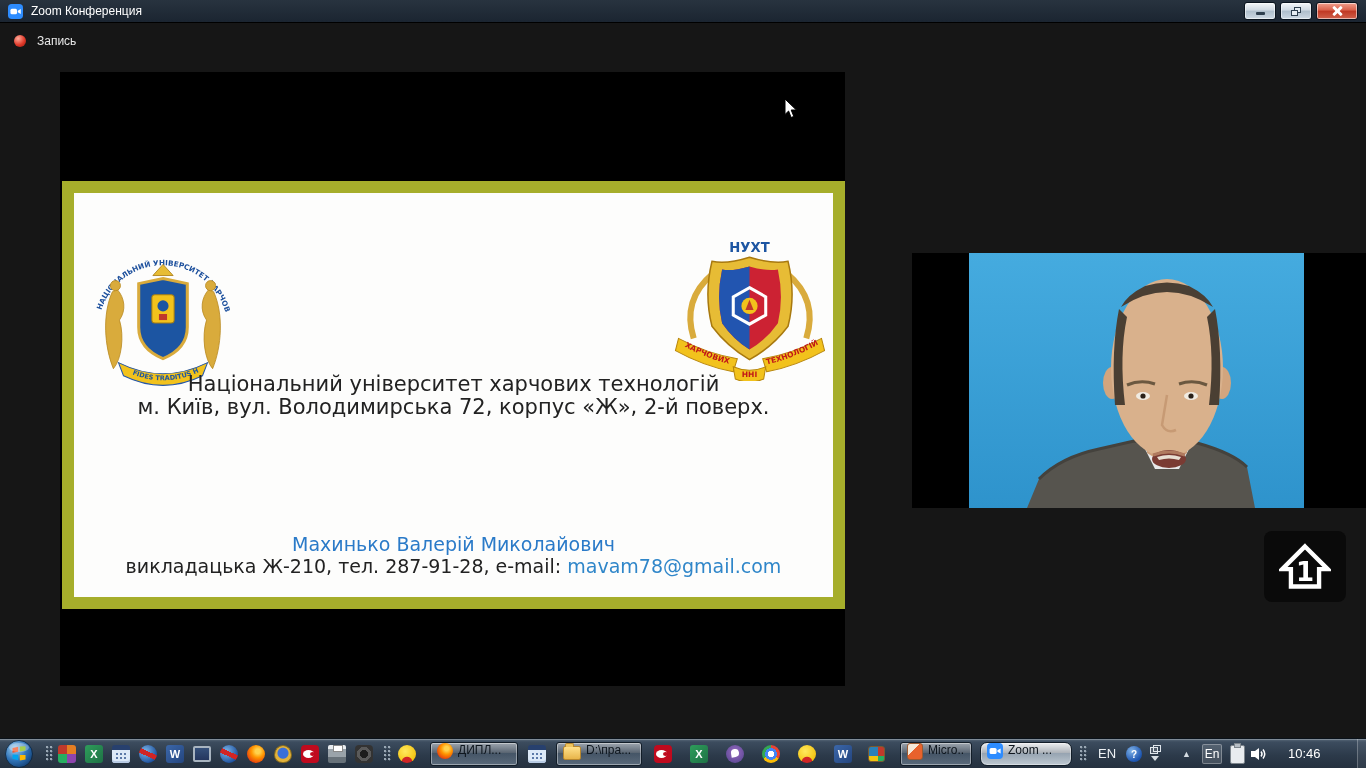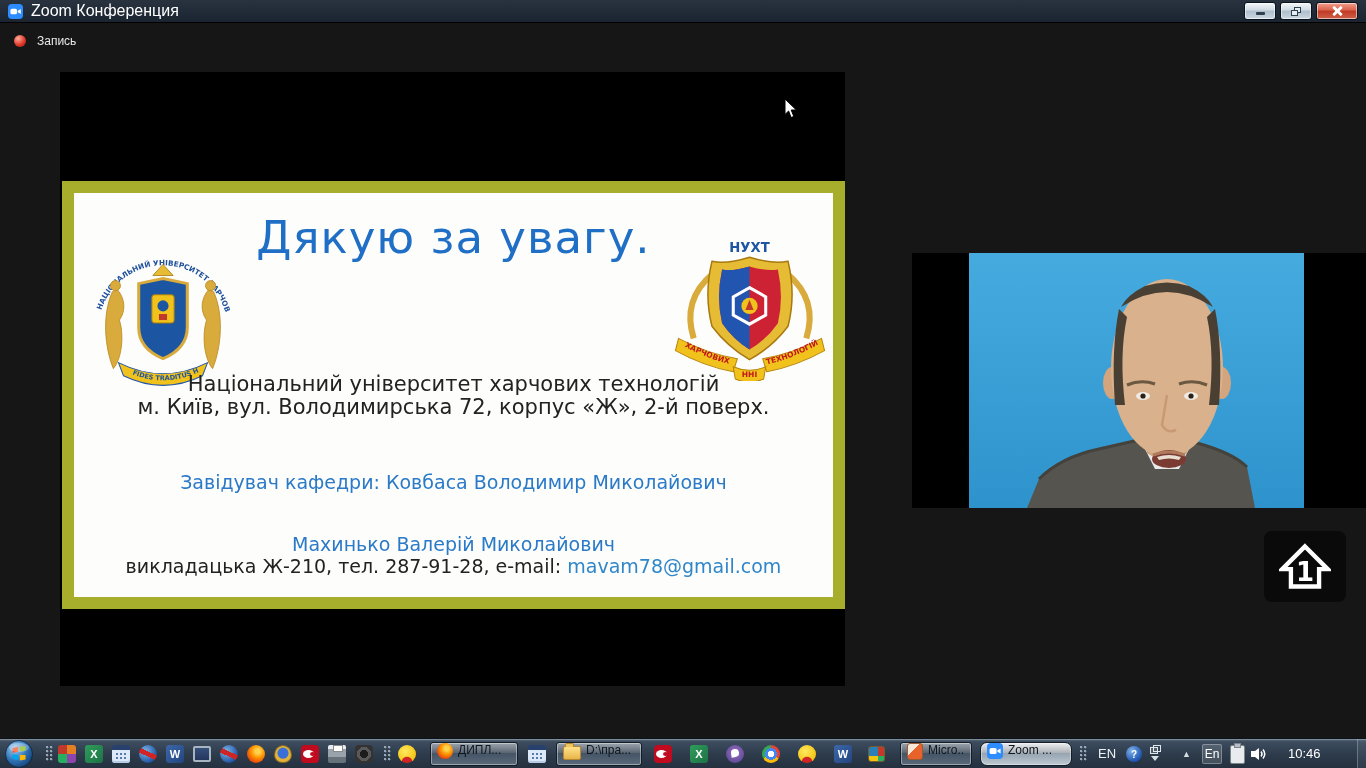--- a/index.html
+++ b/index.html
@@ -5,21 +5,21 @@
   html,body{margin:0;padding:0;background:#000;}
   #screen{position:relative;width:1366px;height:768px;overflow:hidden;background:#161616;
           font-family:"Liberation Sans",sans-serif;}
   .abs{position:absolute;}
 
   
   #titlebar{left:0;top:0;width:1366px;height:22px;
     background:linear-gradient(#28333f,#1b2531);border-bottom:1px solid #000;
     display:flex;align-items:center;}
   #titlebar .app-icon{margin-left:8px;width:15px;height:15px;flex:0 0 auto;}
-  #titlebar .title{color:#fff;font-size:16px;margin-left:8px;flex:1;}
+  #titlebar .title{color:#fff;font-size:12px;margin-left:8px;flex:1;}
   #win-controls{display:flex;gap:4px;margin-right:8px;}
   .win-btn{width:30px;height:16px;border:1px solid #0a141e;border-radius:3px;
     background:linear-gradient(#f4f7f9,#cfd9e2 45%,#aebecb 50%,#cdd9e3);
     box-shadow:inset 0 0 0 1px rgba(255,255,255,.55);
     display:flex;align-items:center;justify-content:center;cursor:default;}
   .win-btn.close{width:40px;background:linear-gradient(#f2a08e,#d9604a 45%,#c03823 50%,#d0614b);}
   .wb-min{width:9px;height:3px;background:#2e3f4e;border-radius:1px;margin-top:5px;}
   .wb-restore{position:relative;width:10px;height:9px;}
   .wb-restore::before{content:'';position:absolute;right:0;top:0;width:5px;height:4px;border:1px solid #2e3f4e;background:#e6edf2;}
   .wb-restore::after{content:'';position:absolute;left:0;bottom:0;width:5px;height:4px;border:1px solid #2e3f4e;background:#e6edf2;}
@@ -156,21 +156,20 @@
   </div>
 
   <div id="recording" class="abs">
     <span id="rec-dot"></span>
     <span class="lbl">Запись</span>
   </div>
 
   <div id="share" class="abs">
     <div id="slide" class="abs">
       <div class="inner">
-        <div id="sl-title" class="sl-center">Дякую за увагу.</div>
 
         <svg class="abs" style="left:8px;top:40px;" width="162" height="162" viewBox="0 0 160 160">
           <defs>
               <path id="larc" d="M18,80 A64,64 0 0 1 142,80" fill="none"></path>
             </defs>
           <text font-size="7.2" font-weight="bold" fill="#1c4f9c" font-family="DejaVu Sans,sans-serif">
             <textPath href="#larc" startOffset="4">НАЦІОНАЛЬНИЙ УНІВЕРСИТЕТ ХАРЧОВИХ ТЕХНОЛОГІЙ</textPath>
           </text>
           <path d="M30,58 C20,80 22,112 31,134 C39,125 42,102 37,86 C44,76 42,64 35,56 Z" fill="#d9ab3c" stroke="#b98a20" stroke-width="0.8"></path>
           <circle cx="33" cy="52" r="5" fill="#d9ab3c" stroke="#b98a20" stroke-width="0.8"></circle>
@@ -218,21 +217,20 @@
           <text font-size="7.5" font-weight="bold" fill="#c11818" font-family="DejaVu Sans,sans-serif">
             <textPath href="#rarcR" startOffset="2">ТЕХНОЛОГІЙ</textPath>
           </text>
           <text x="82" y="136" text-anchor="middle" font-size="7.5" font-weight="bold" fill="#c11818" font-family="DejaVu Sans,sans-serif">ННІ</text>
         </svg>
 
         <div id="sl-addr" class="sl-center">
           <div>Національний університет харчових технологій</div>
           <div>м. Київ, вул. Володимирська 72, корпус «Ж», 2-й поверх.</div>
         </div>
-        <div id="sl-c1n" class="sl-center sl-blue">Завідувач кафедри: Ковбаса Володимир Миколайович</div>
         <div id="sl-c2n" class="sl-center sl-blue">Махинько Валерій Миколайович</div>
         <div id="sl-c2d" class="sl-center"><span>викладацька Ж-210, тел. 287-91-28, e-mail: </span><span class="sl-link">mavam78@gmail.com</span></div>
       </div>
     </div>
   </div>
 
   <svg class="abs" style="left:784px;top:98px;" width="15" height="22" viewBox="0 0 15 22">
     <path d="M1,1 L1,16.5 L4.6,13 L7.1,19.5 L9.8,18.4 L7.2,12 L12.4,12 Z" fill="#fff" stroke="#000" stroke-width="1"></path>
   </svg>
 

